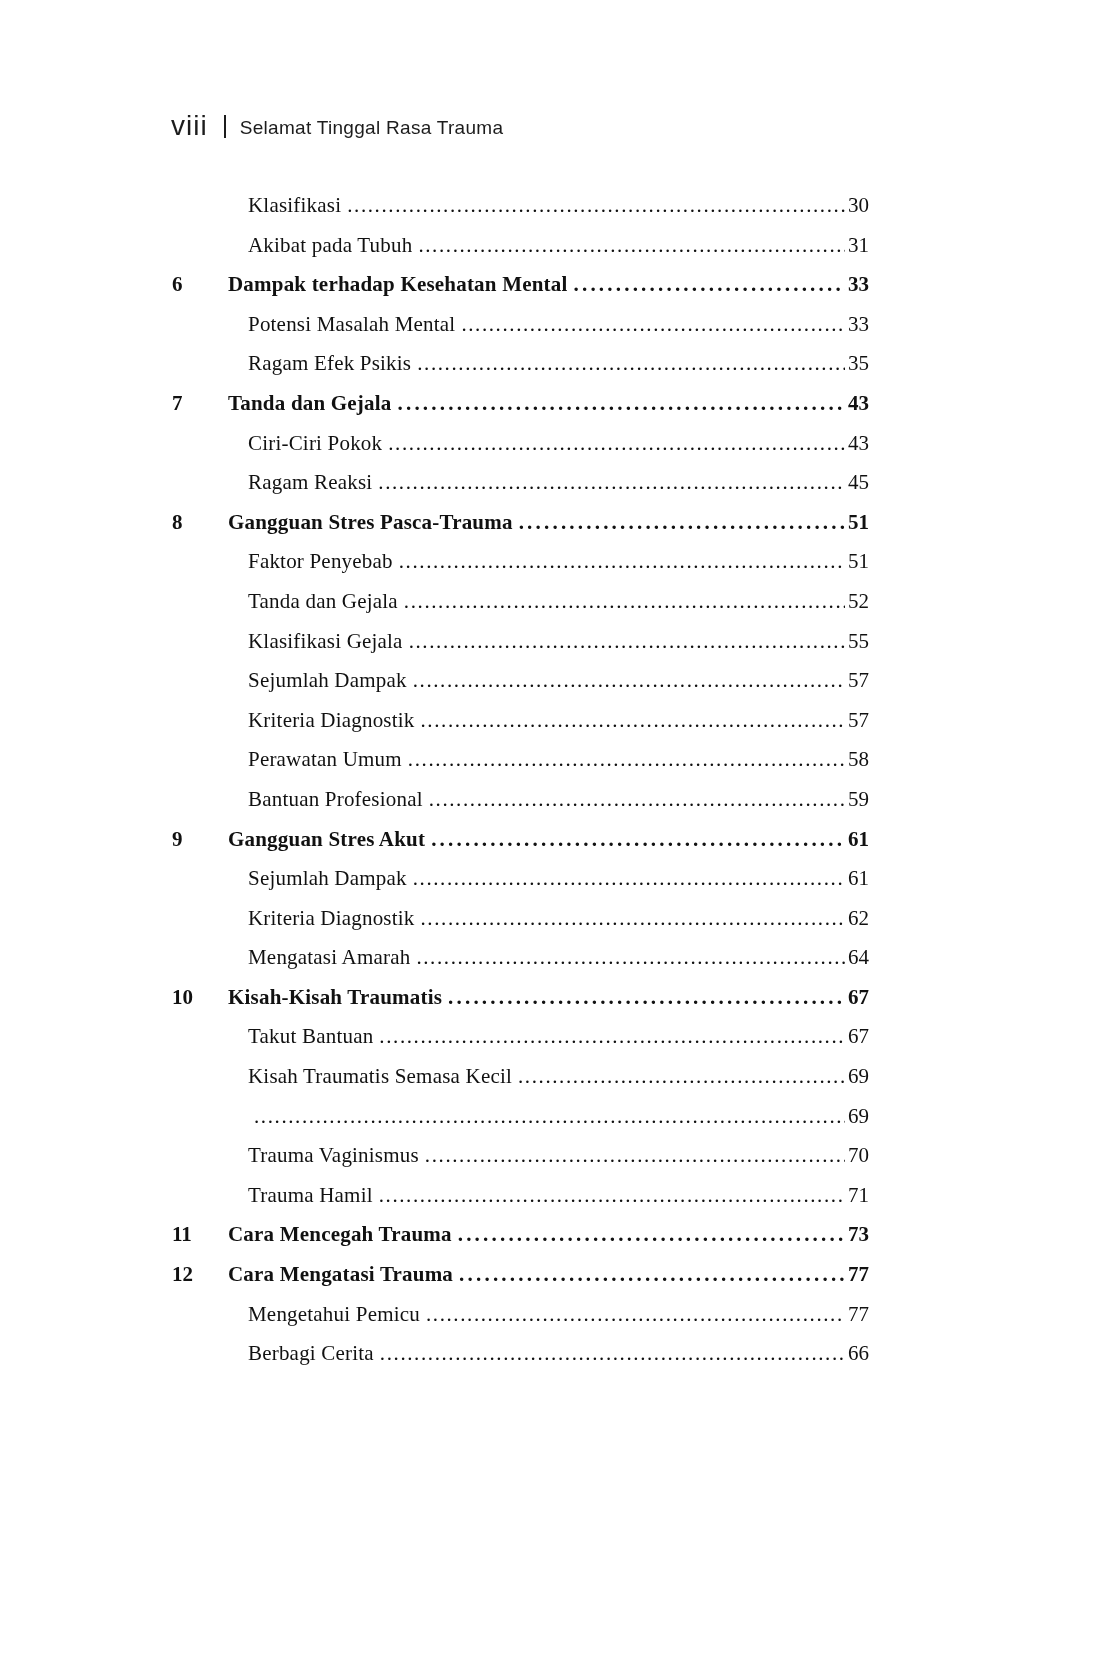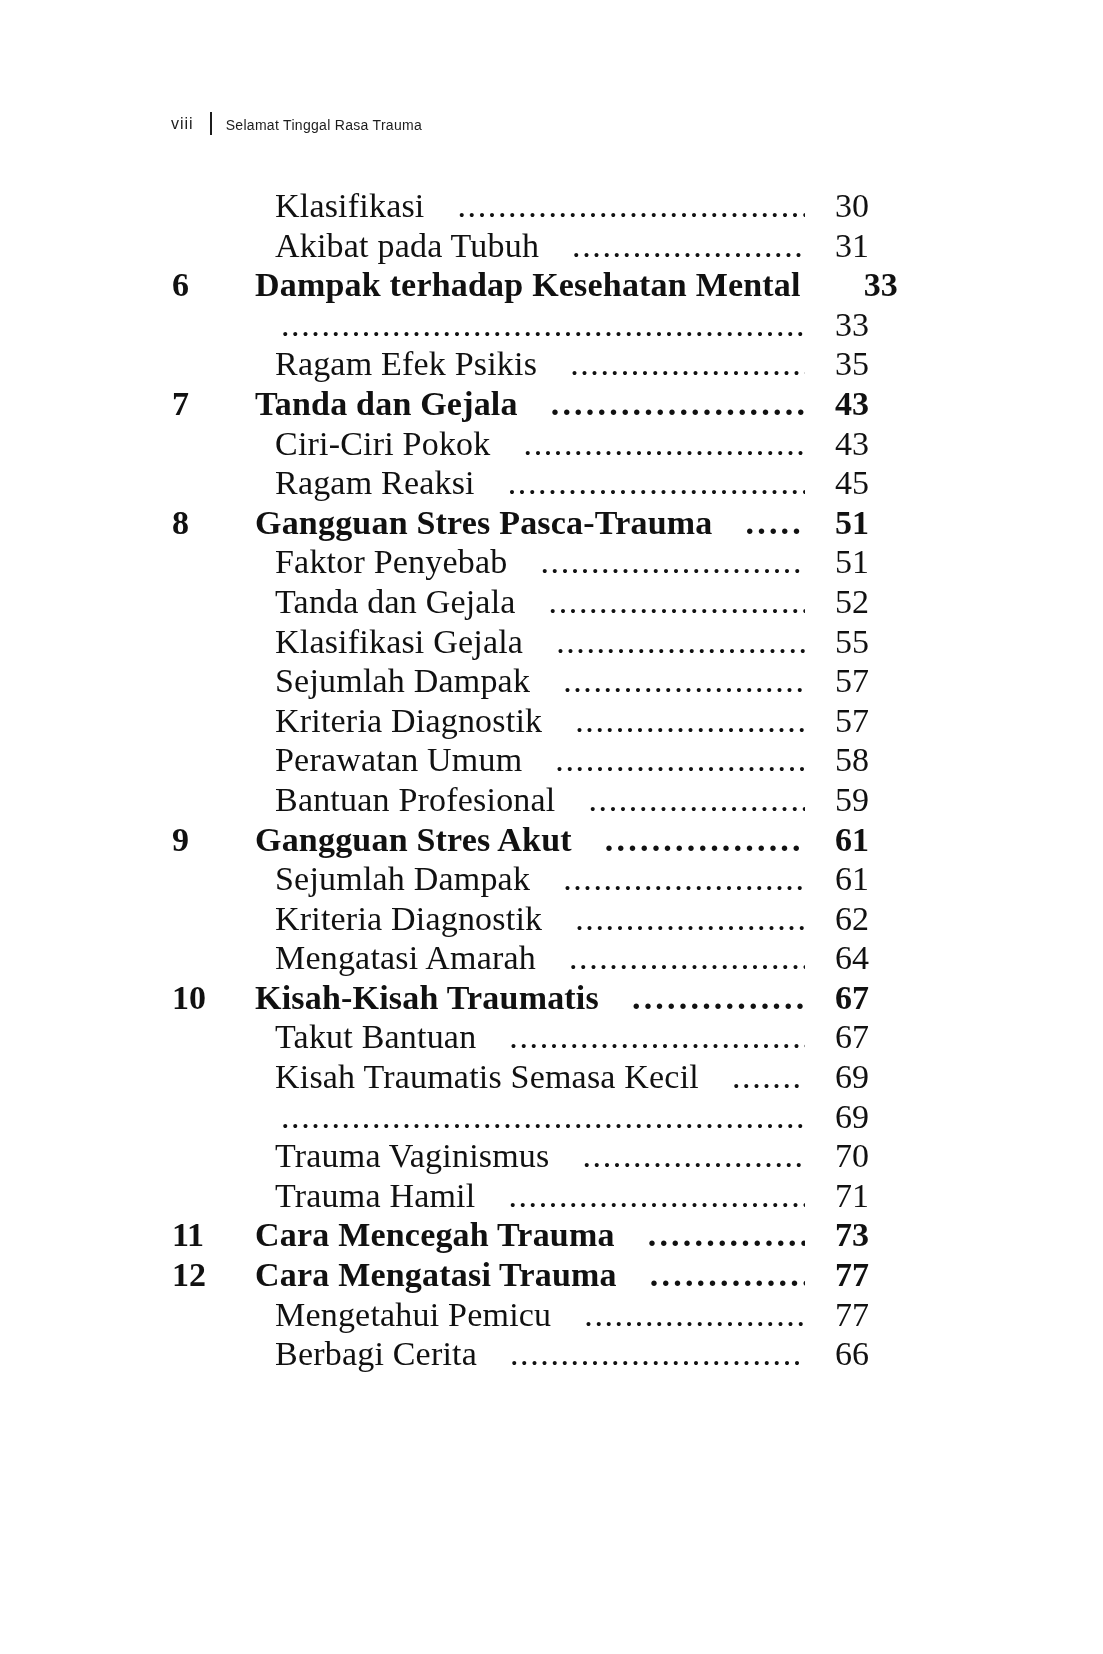--- a/index.html
+++ b/index.html
@@ -19,52 +19,51 @@
   .page-header {
     position: absolute;
     left: 171px;
     top: 112px;
     display: flex;
     align-items: center;
     font-family: "Liberation Sans", sans-serif;
     color: #1c1c1c;
   }
   .hdr-num {
-    font-size: 16px;
+    font-size: 28px;
     letter-spacing: 1px;
     line-height: 1;
   }
   .hdr-sep {
     width: 2px;
     height: 23px;
     background: #1c1c1c;
     margin: 0 14px 0 16px;
   }
   .hdr-title {
-    font-size: 14px;
+    font-size: 19px;
     letter-spacing: 0.3px;
     line-height: 1;
     padding-top: 2px;
     text-align: center;
   }
   
   .toc {
     position: absolute;
     left: 172px;
     top: 186px;
     width: 697px;
   }
   .row {
     display: flex;
     align-items: center;
     height: 39.6px;
     line-height: 39.6px;
-    font-size: 34px;
+    font-size: 21px;
     white-space: nowrap;
-    gap: 27px;
   }
   .row.chapter {
     font-weight: bold;
   }
   .num {
     flex: 0 0 56px;
     font-weight: bold;
   }
   .row.sub .num {
     flex-basis: 76px;
@@ -113,20 +112,21 @@
     <span class="page">31</span>
   </div>
     <div class="row chapter">
     <span class="num">6</span>
     <span class="title">Dampak terhadap Kesehatan Mental</span>
     <span class="leader"></span>
     <span class="page">33</span>
   </div>
     <div class="row sub">
     <span class="num"></span>
+    <span class="title">Potensi Masalah Mental</span>
     <span class="leader"></span>
     <span class="page">33</span>
   </div>
     <div class="row sub">
     <span class="num"></span>
     <span class="title">Ragam Efek Psikis</span>
     <span class="leader"></span>
     <span class="page">35</span>
   </div>
     <div class="row chapter">

